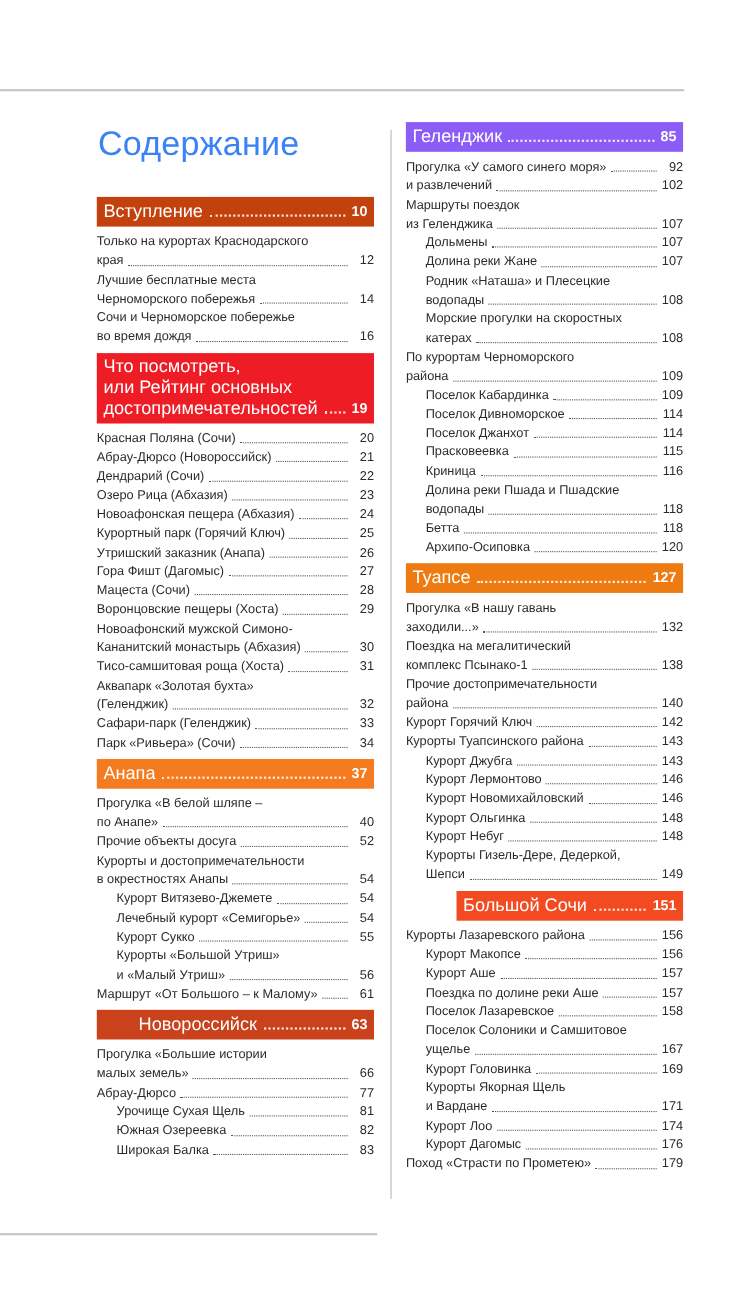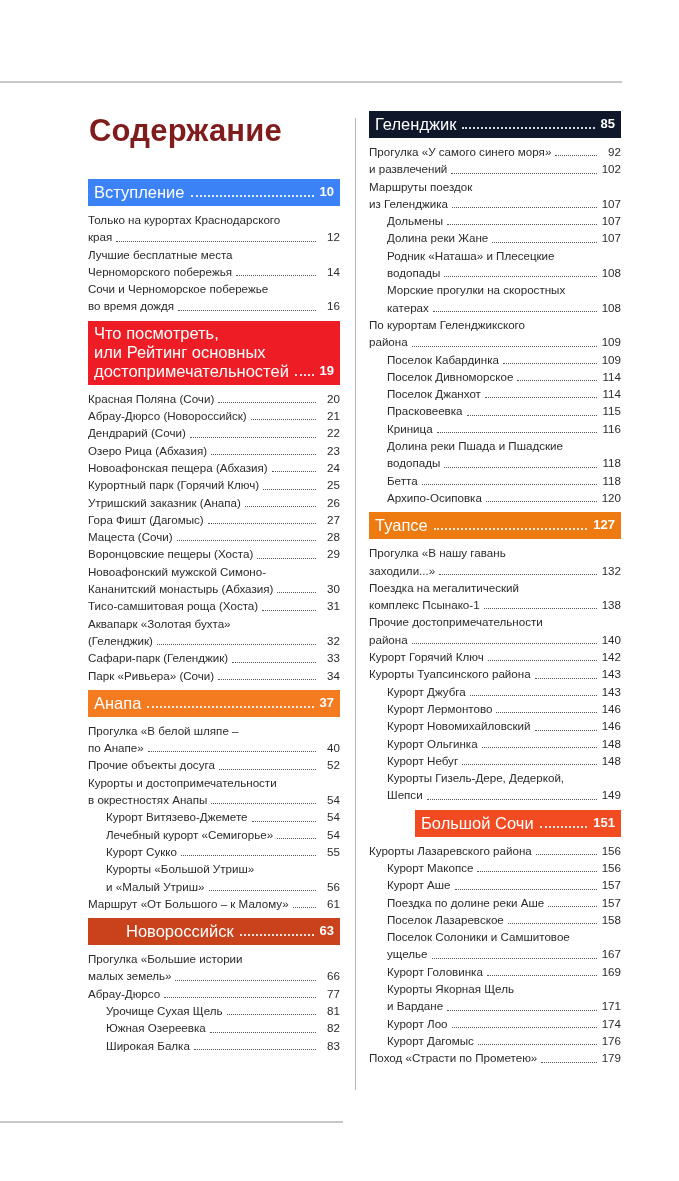--- a/index.html
+++ b/index.html
@@ -1,21 +1,21 @@
 <!DOCTYPE html>
 <html><head>
 <meta charset="utf-8">
 <style>
   html, body { margin:0; padding:0; background:#ffffff; }
   body { width:679px; height:1181px; position:relative; overflow:hidden;
          font-family:"Liberation Sans", "DejaVu Sans", sans-serif; color:#2b2b2b; }
   .rule-top { position:absolute; left:0; top:81px; width:622px; height:2px; background:#c4c8c8; }
   .rule-bottom { position:absolute; left:0; top:1121px; width:343px; height:2px; background:#c4c8c8; }
   .vdivider { position:absolute; left:355px; top:118px; width:1px; height:972px; background:#b8b8b8; }
-  .page-title { position:absolute; left:89px; top:113px; font-size:31px; font-weight:700; color:#7f1d1d; letter-spacing:0.2px; }
+  .page-title { position:absolute; left:89px; top:113px; font-size:31px; font-weight:400; color:#3b82f6; letter-spacing:0.2px; }
   .col { position:absolute; }
   .col-left { left:88px; top:179px; width:252px; }
   .col-right { left:369px; top:111px; width:252px; }
   .section { margin-bottom:6px; }
   .sec-head { color:#fff; display:flex; align-items:flex-end; padding:3px 6px 4px 6px; font-size:16.5px; line-height:19px; font-weight:300; margin-bottom:5px; }
   .sec-head .t { white-space:pre-line; }
   .sec-head .lead { flex:1; border-bottom:2px dotted rgba(255,255,255,0.85); margin:0 6px 5px 6px; min-width:10px; }
   .sec-head .p { font-weight:bold; font-size:13px; padding-bottom:1px; }
   .entry { font-size:11.6px; line-height:17.3px; color:#2b2b2b; }
   .entry.sub { padding-left:18px; }
@@ -28,21 +28,21 @@
 <body>
 
 <div class="rule-top"></div>
 <div class="rule-bottom"></div>
 <div class="vdivider"></div>
 
 <h1 class="page-title" style="margin:0">Содержание</h1>
 
 <div class="col col-left" id="col-left">
     <div class="section">
-      <div class="sec-head" style="background: #3b82f6;">
+      <div class="sec-head" style="background: #c2410c;">
         <span class="t">Вступление</span>
         <span class="lead"></span>
         <span class="p">10</span>
       </div>
       <div class="entry">
         <span class="pre">Только на курортах Краснодарского</span>
         <span class="last">
           <span class="txt">края</span>
           <span class="lead"></span>
           <span class="num">12</span>
@@ -286,21 +286,21 @@
         <span class="last">
           <span class="txt">Широкая Балка</span>
           <span class="lead"></span>
           <span class="num">83</span>
         </span>
       </div>
     </div>
   </div>
 <div class="col col-right" id="col-right">
     <div class="section">
-      <div class="sec-head" style="background: #0f172a;">
+      <div class="sec-head" style="background: #8b5cf6;">
         <span class="t">Геленджик</span>
         <span class="lead"></span>
         <span class="p">85</span>
       </div>
       <div class="entry">
         <span class="last">
           <span class="txt">Прогулка «У самого синего моря»</span>
           <span class="lead"></span>
           <span class="num">92</span>
         </span>
@@ -344,21 +344,21 @@
       </div>
       <div class="entry sub">
         <span class="pre">Морские прогулки на скоростных</span>
         <span class="last">
           <span class="txt">катерах</span>
           <span class="lead"></span>
           <span class="num">108</span>
         </span>
       </div>
       <div class="entry">
-        <span class="pre">По курортам Геленджикского</span>
+        <span class="pre">По курортам Черноморского</span>
         <span class="last">
           <span class="txt">района</span>
           <span class="lead"></span>
           <span class="num">109</span>
         </span>
       </div>
       <div class="entry sub">
         <span class="last">
           <span class="txt">Поселок Кабардинка</span>
           <span class="lead"></span>

